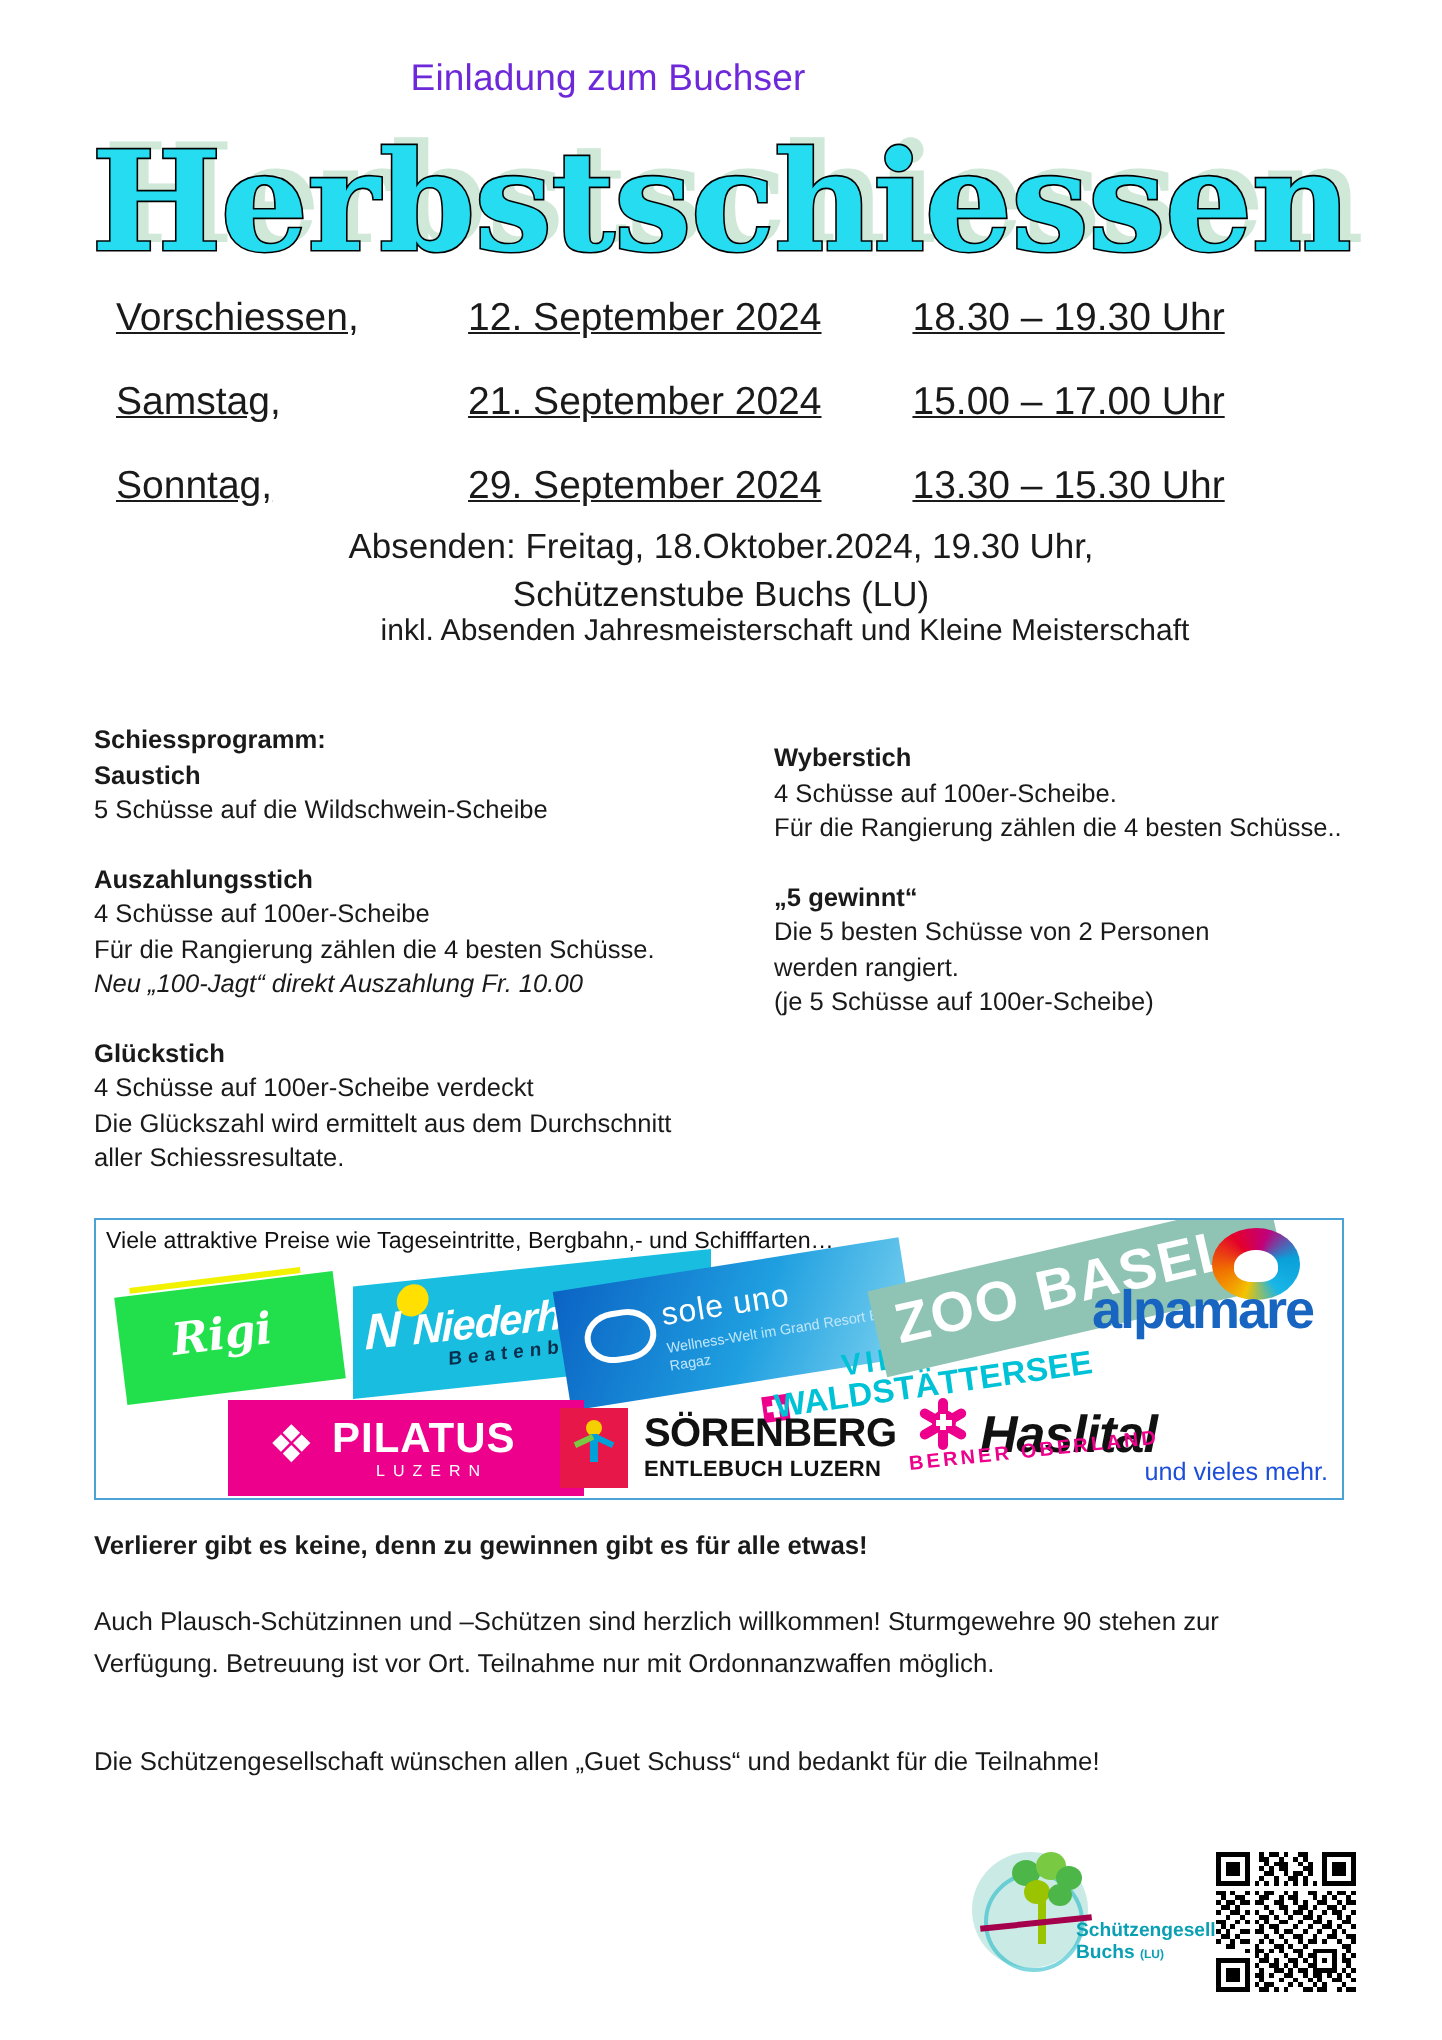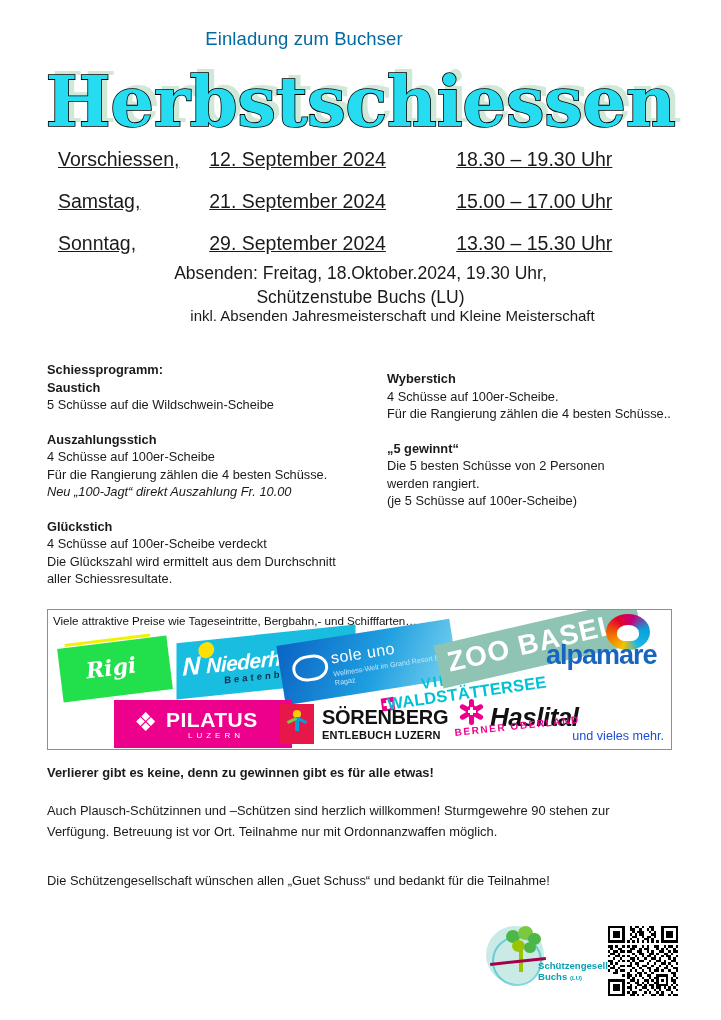--- a/index.html
+++ b/index.html
@@ -6,21 +6,21 @@
   body{
     width:721px;height:1020px;background:#ffffff;
     font-family:"Liberation Sans","DejaVu Sans",sans-serif;
     color:#1a1a1a;position:relative;overflow:hidden;
   }
   .page{position:absolute;inset:0;}
 
   
   .invite{
     position:absolute;top:28px;left:0;width:608px;text-align:center;
-    font-size:18.5px;color:#0369a1;letter-spacing:.1px;
+    font-size:18.5px;color:#6d28d9;letter-spacing:.1px;
   }
   .title-wrap{
     position:absolute;top:63px;left:0;width:583px;height:82px;
   }
   .title, .title-shadow{
     position:absolute;left:0;width:721px;text-align:center;
     font-family:"DejaVu Serif","Liberation Serif",serif;
     font-weight:700;font-size:69px;line-height:78px;
     letter-spacing:-.5px;white-space:nowrap;
   }
@@ -32,21 +32,21 @@
     -webkit-text-stroke:1.6px #000;
     paint-order:stroke fill;
   }
 
   
   .sched{position:absolute;top:148px;left:0;width:633px;text-decoration:underline;}
   .sched-row{
     display:flex;align-items:baseline;height:42px;font-size:19.5px;
   }
   .sched-day{width:215px;padding-left:58px;box-sizing:border-box;}
-  .sched-date{width:235px;text-align:left;}
+  .sched-date{width:235px;text-align:center;}
   .sched-time{width:205px;text-align:center;}
   .absenden{
     position:absolute;top:262px;left:0;width:721px;text-align:center;
     font-size:17.5px;line-height:23.5px;
   }
   .inkl{
     position:absolute;top:307px;left:0;width:721px;text-align:center;
     font-size:15px;
     margin-left:32px;
   }

